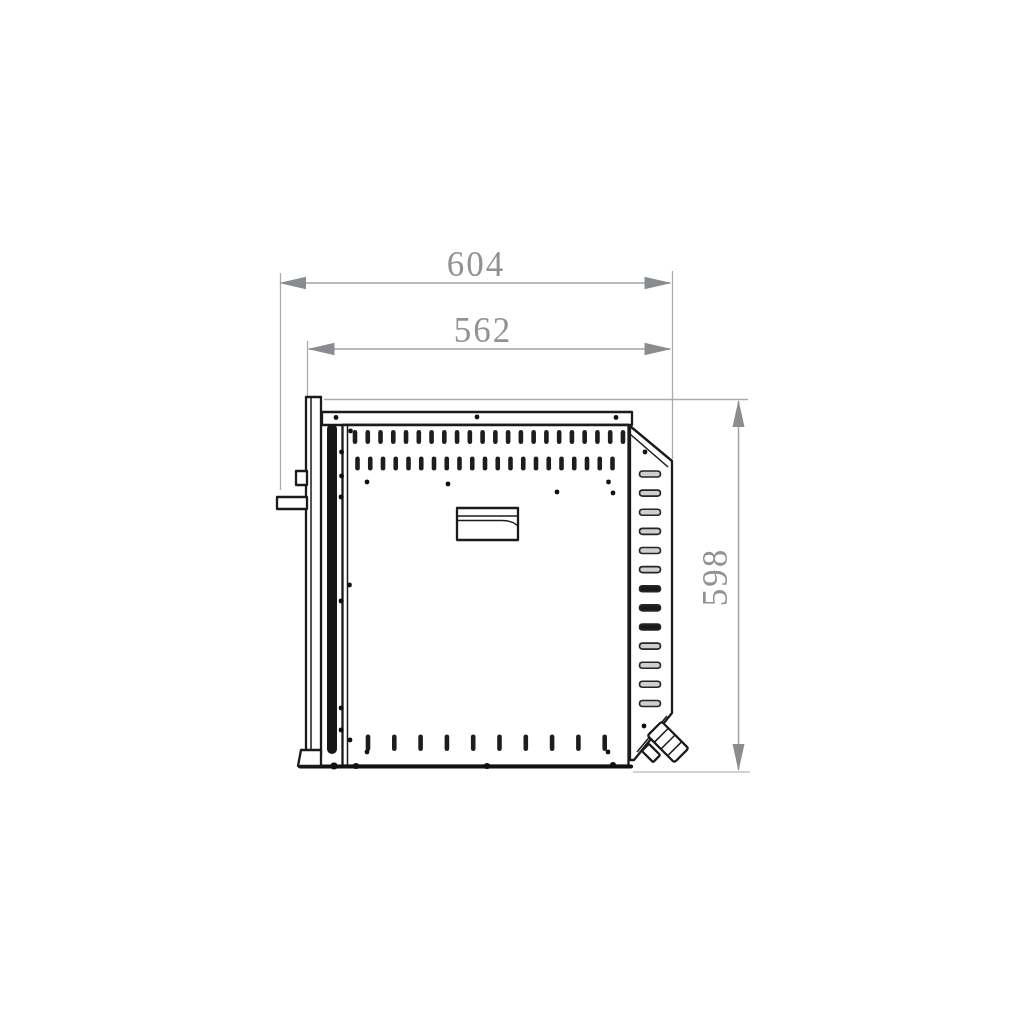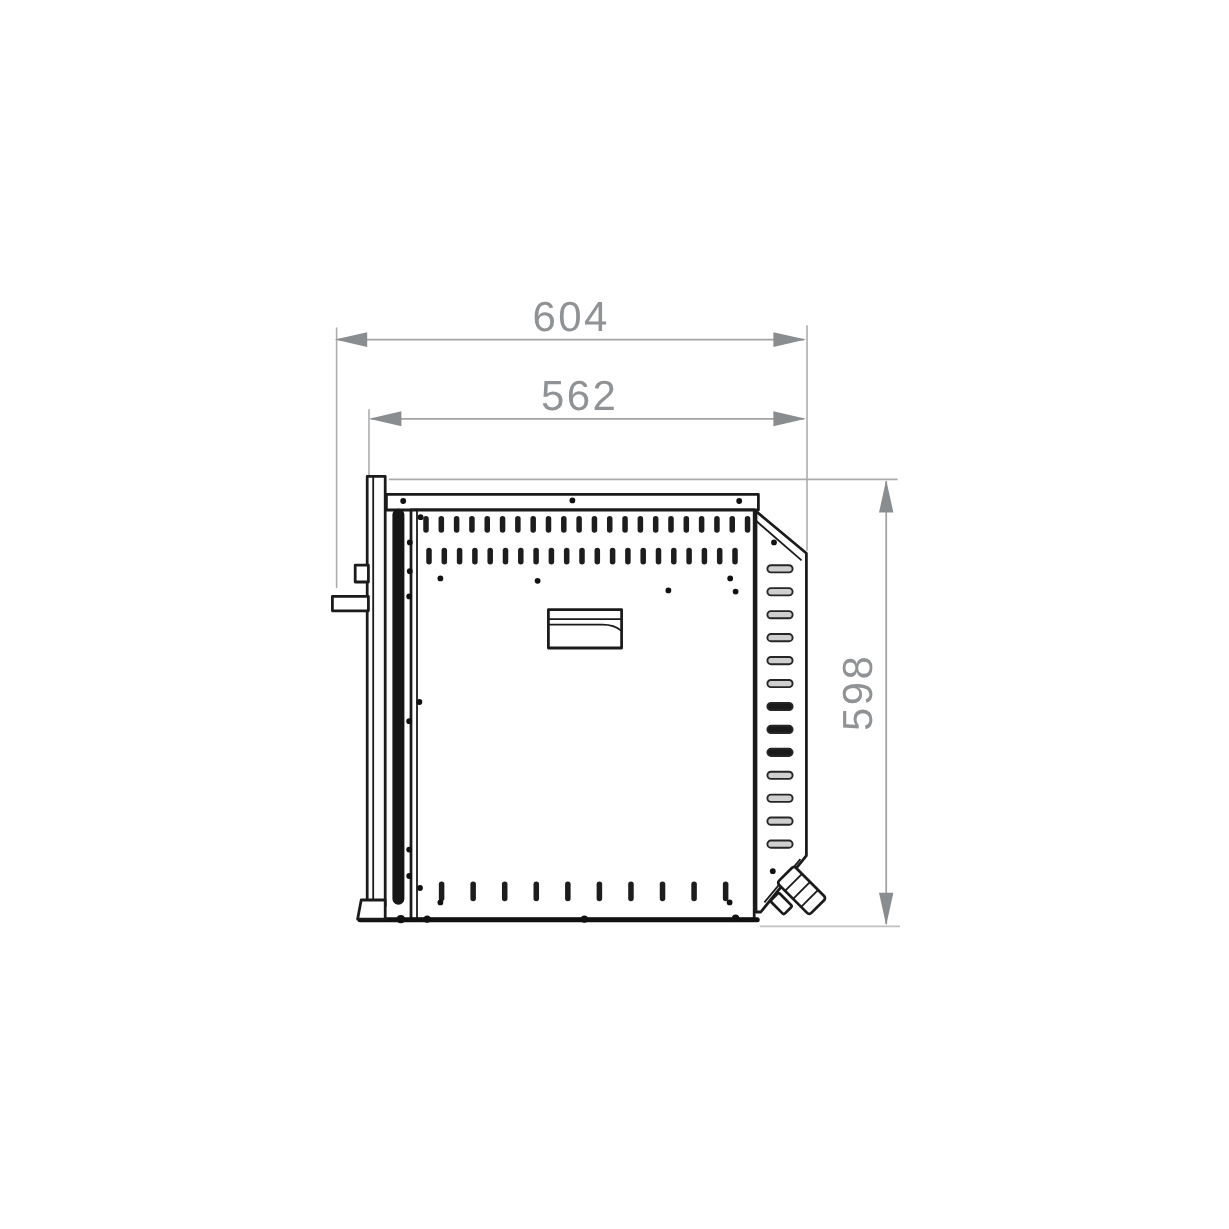--- a/index.html
+++ b/index.html
@@ -9,20 +9,21 @@
     height: 1024px;
     background: #ffffff;
     font-family: "Liberation Sans", sans-serif;
     overflow: hidden;
   }
   .drawing-wrap {
     position: absolute;
     inset: 0;
     width: 1024px;
     height: 988px;
+    font-family: Liberation Serif, serif;
   }
   svg { display: block; }
   .dim-text {
     fill: #909395;
     font-size: 35px;
     letter-spacing: 2px;
     font-weight: 400;
   }
   .dim-line   { stroke: #a3a3a3; stroke-width: 1.5; fill: none; }
   .ext-line   { stroke: #ababab; stroke-width: 1.3; fill: none; }

